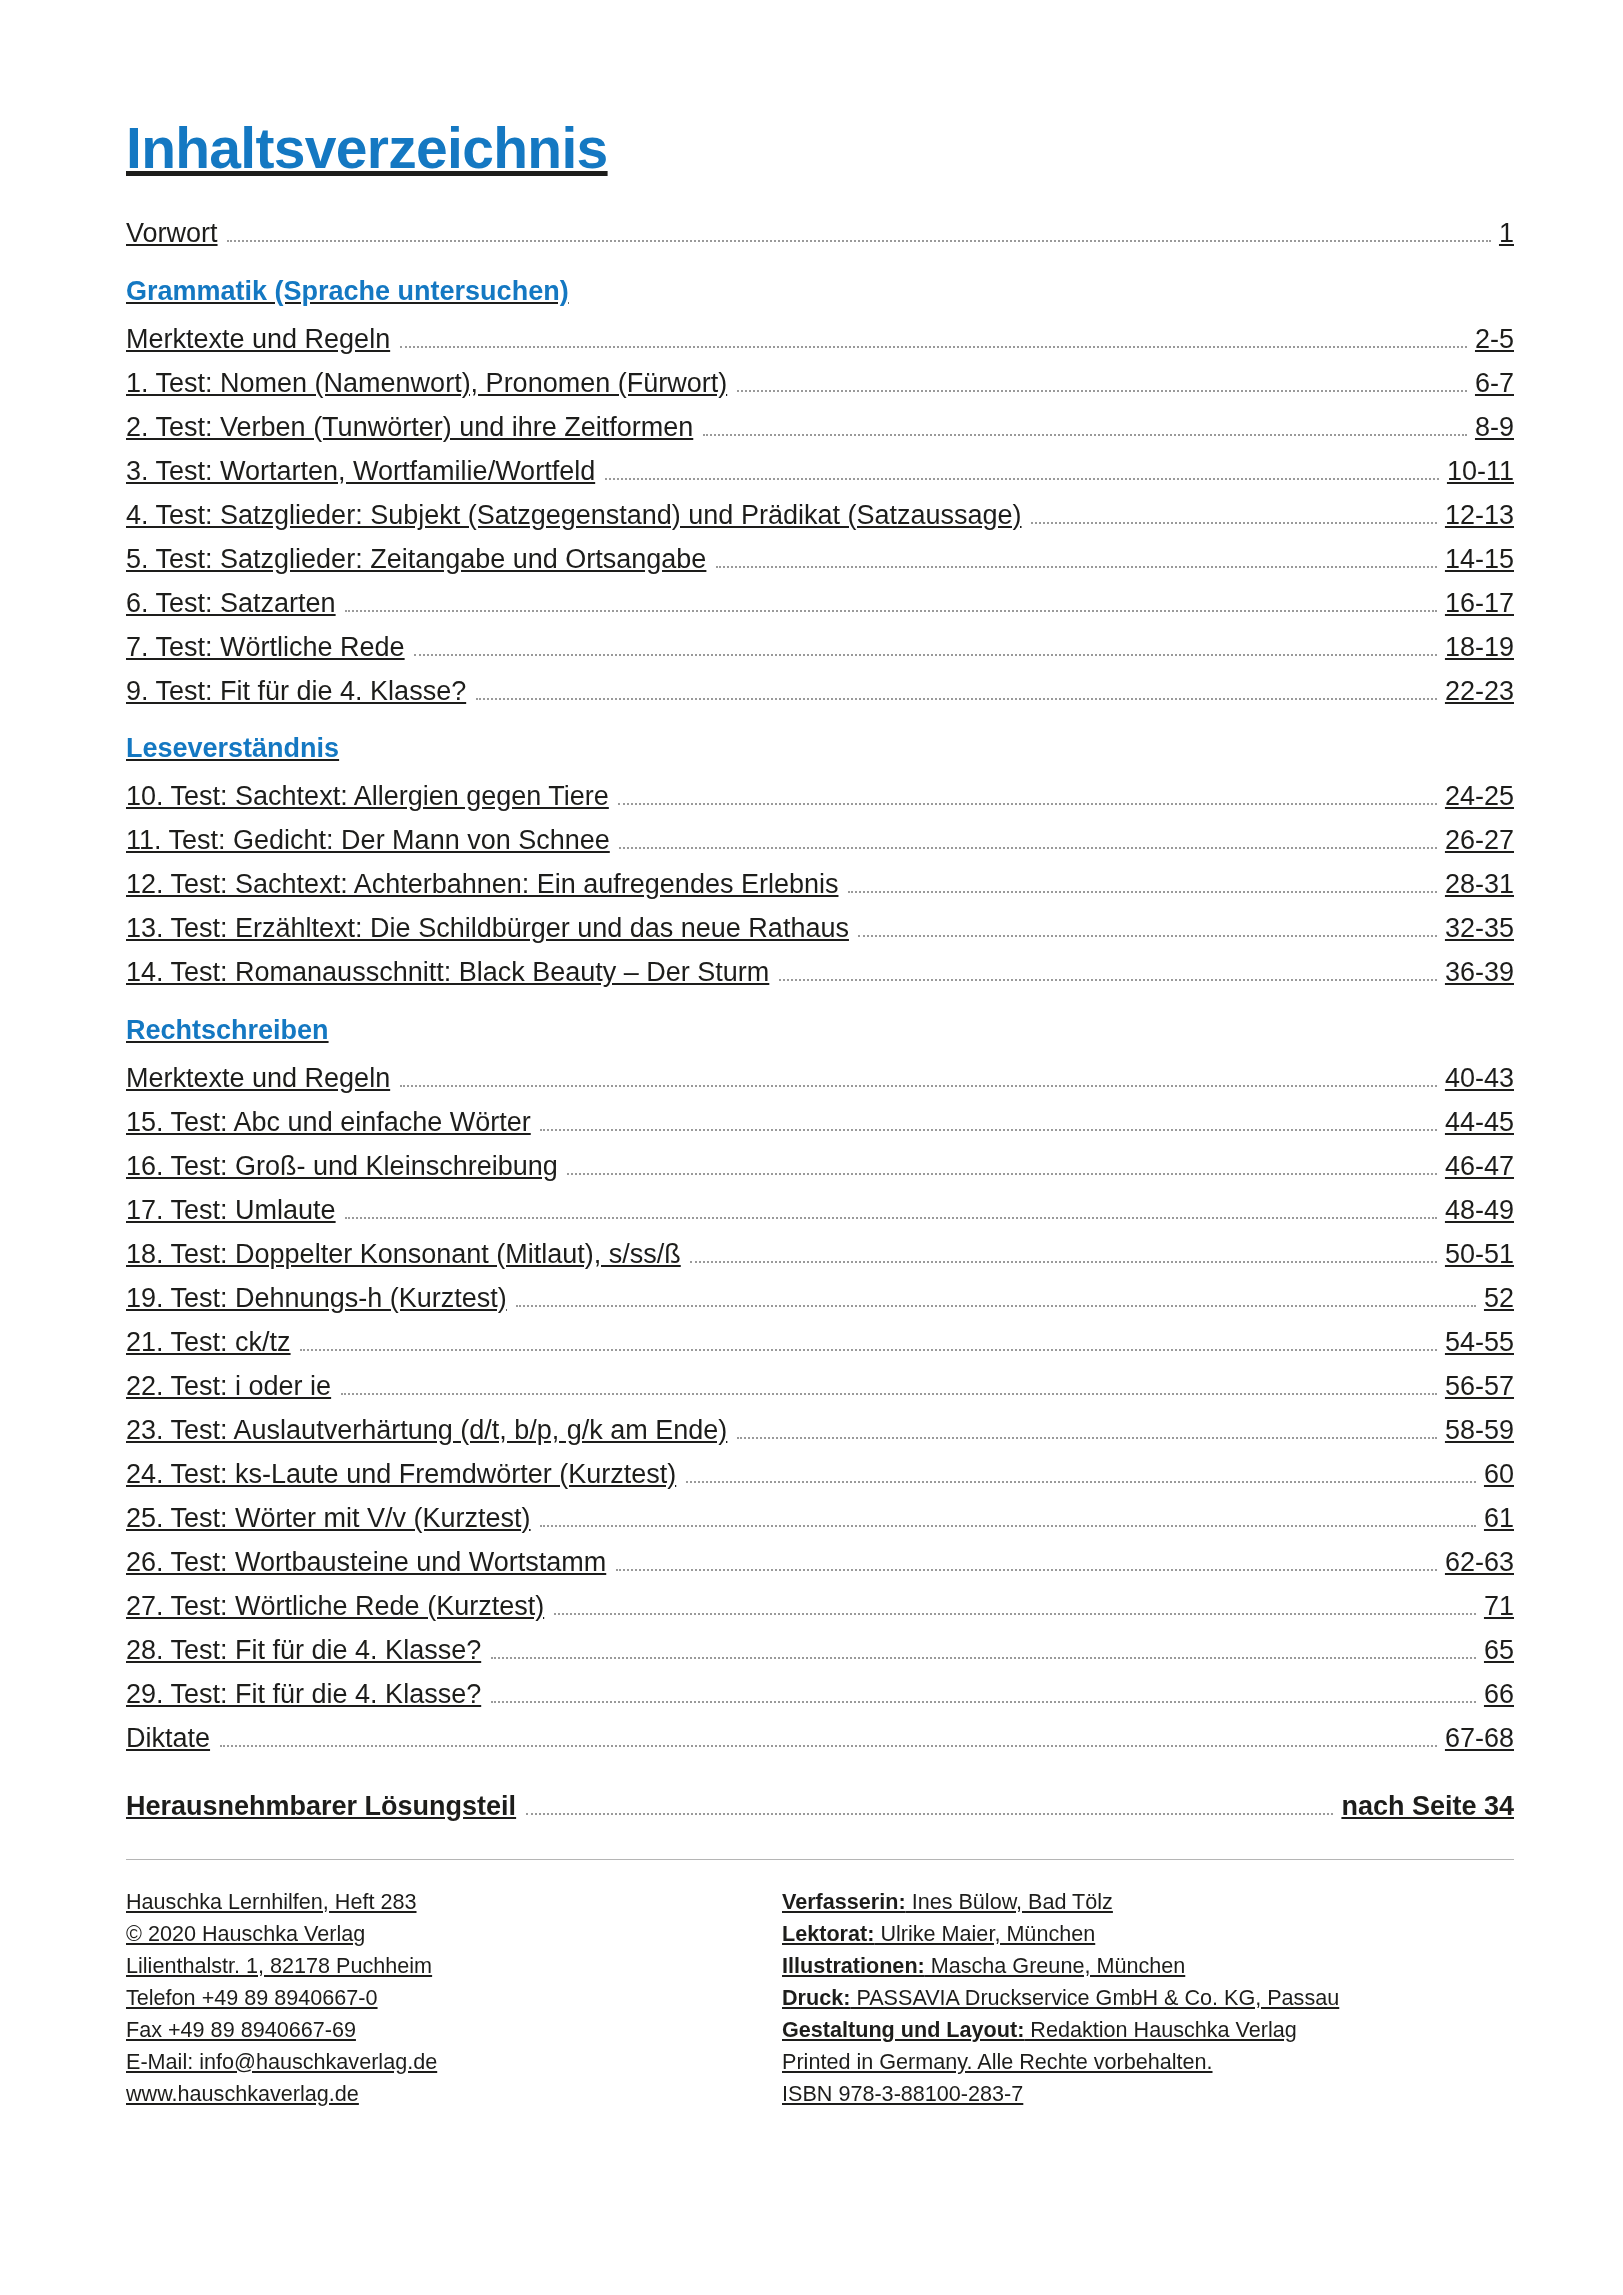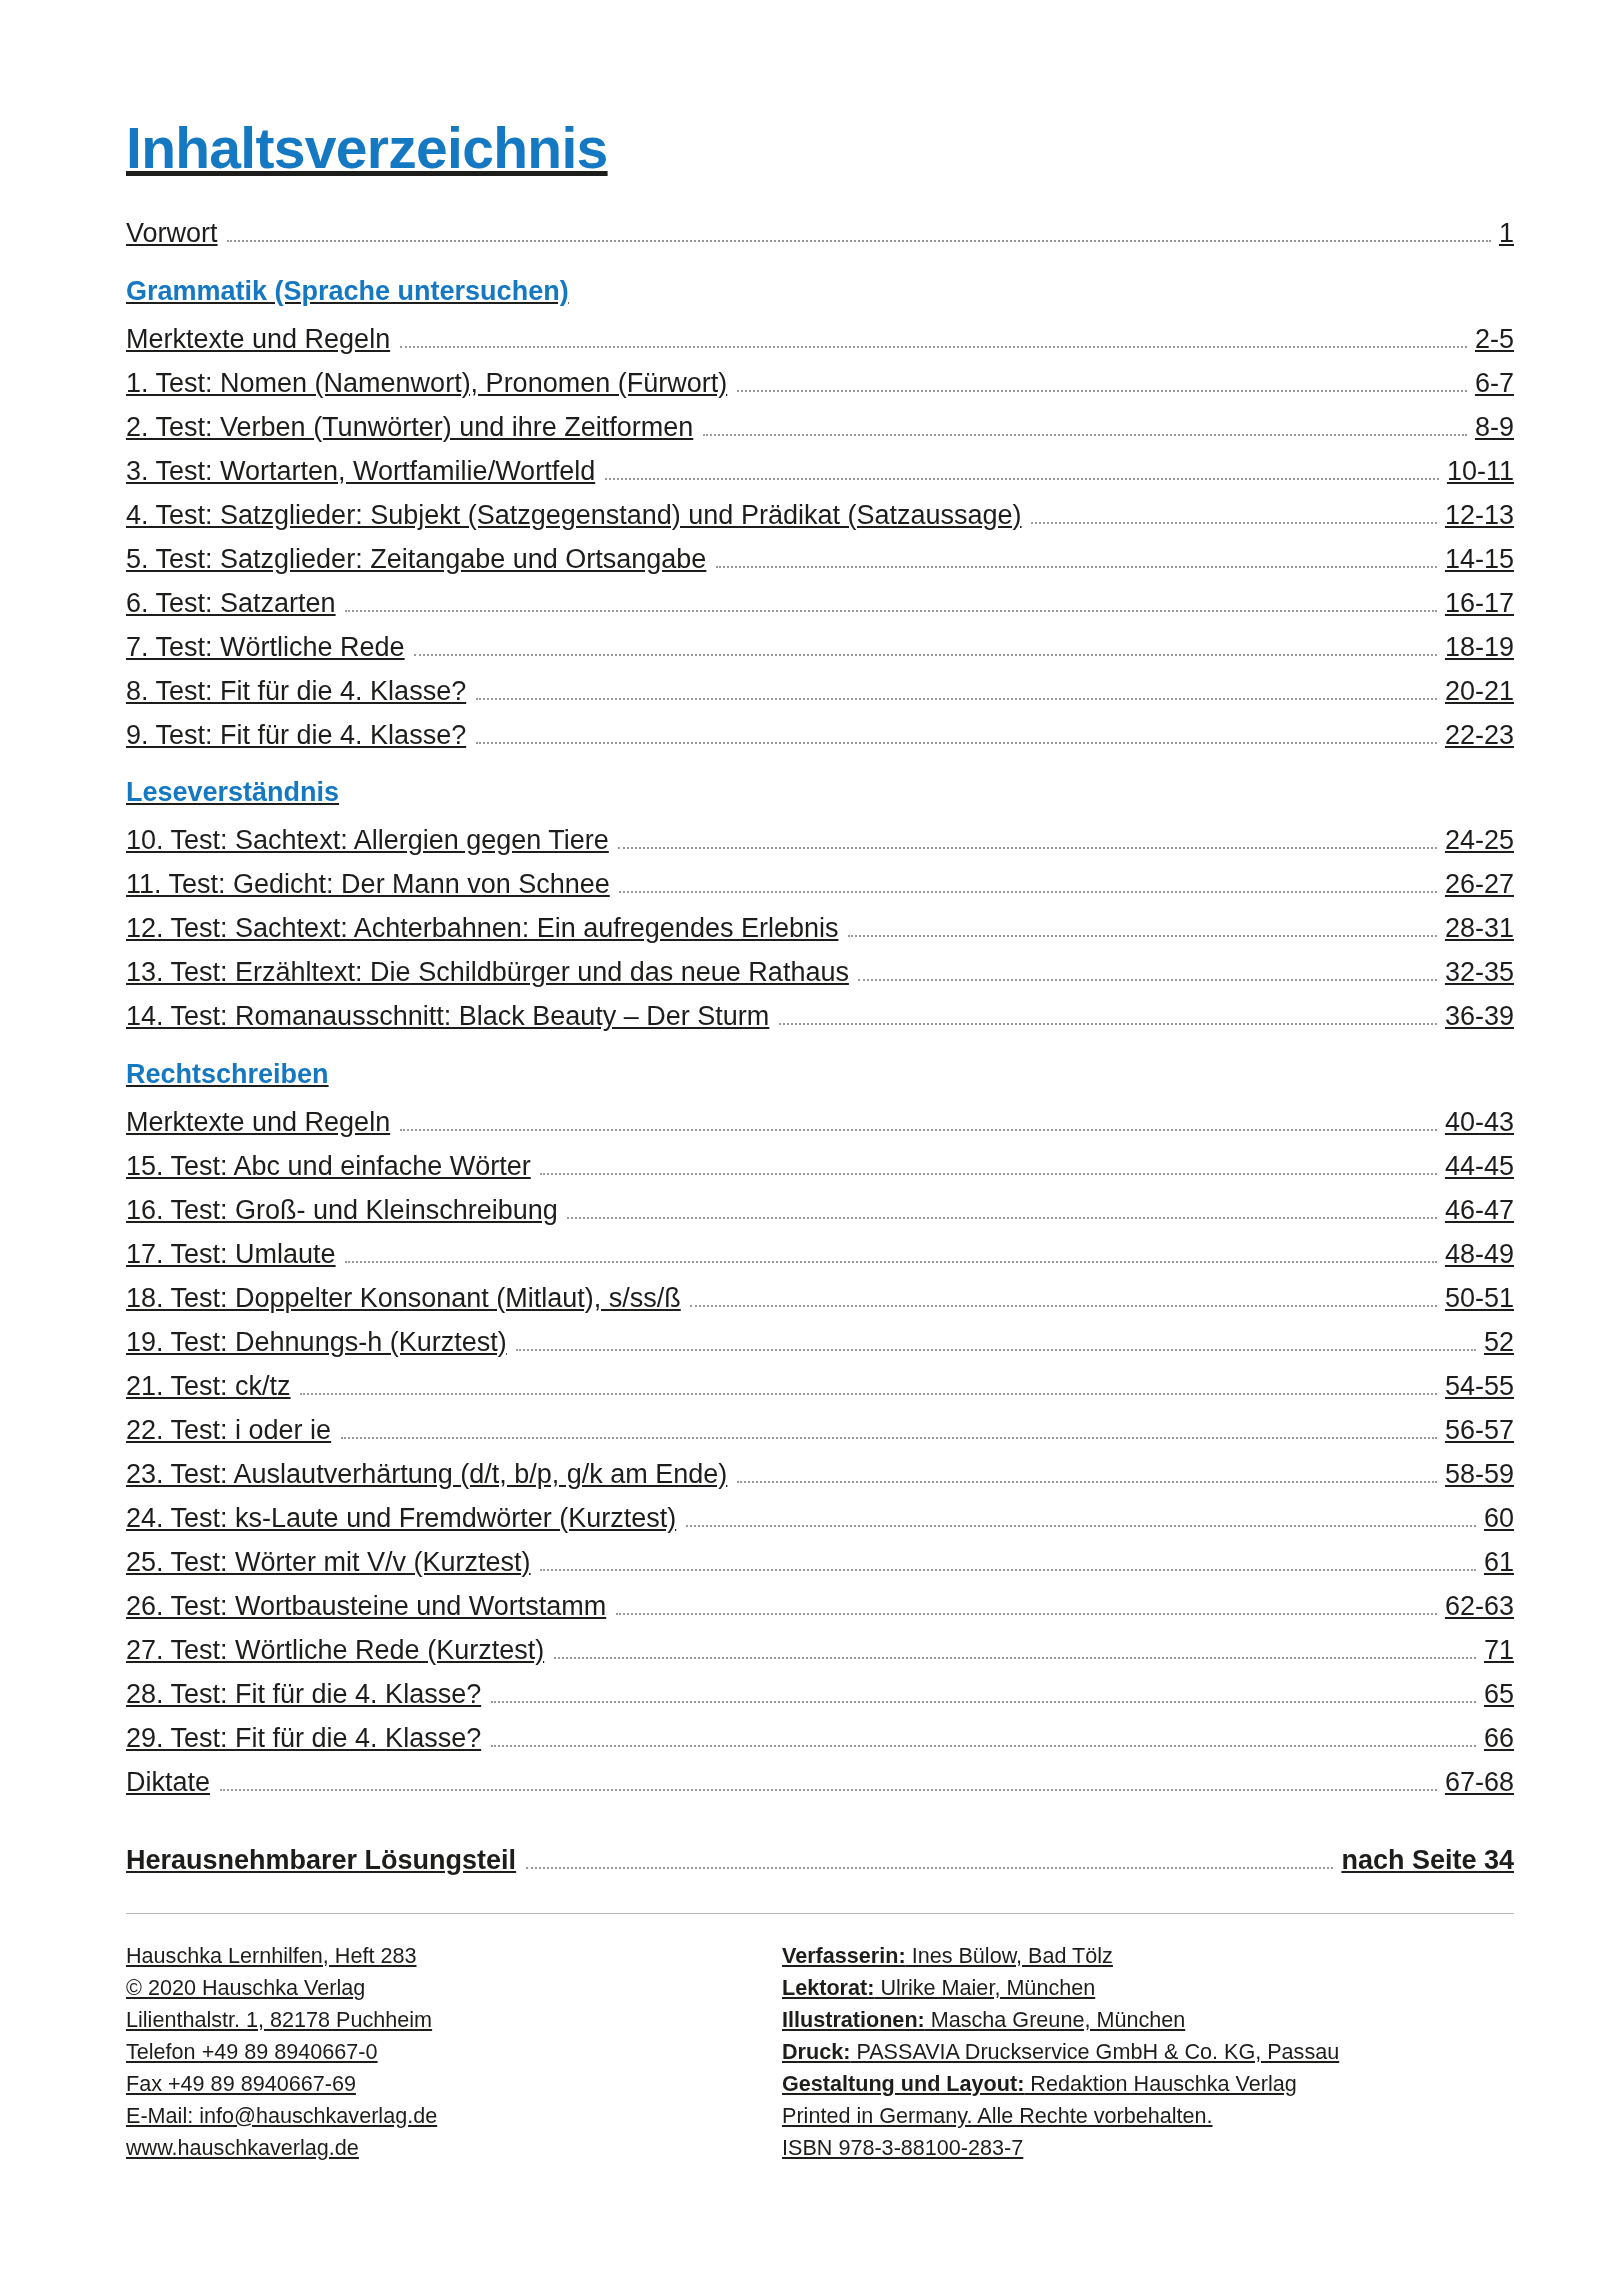--- a/index.html
+++ b/index.html
@@ -40,21 +40,21 @@
   .section-heading {
     color:var(--accent, #1478c2);
     font-weight:bold;
     font-size:27px;
     line-height:44px;
     margin-top:13.5px;
     margin-bottom:4px;
   }
   .solutions-row {
     font-weight:bold;
-    margin-top:34px;
+    margin-top:24px;
   }
   .footer-rule {
     border:none;
     border-top:1.4px solid #b5b5b5;
     margin-top:31px;
   }
   .footer {
     display:flex;
     margin-top:26px;
     font-size:21.6px;
@@ -114,25 +114,20 @@
         </div>
         <div class="toc-row">
           <span class="label">6. Test: Satzarten</span>
           <span class="leader"></span>
           <span class="pagenum">16-17</span>
         </div>
         <div class="toc-row">
           <span class="label">7. Test: Wörtliche Rede</span>
           <span class="leader"></span>
           <span class="pagenum">18-19</span>
-        </div>
-        <div class="toc-row">
-          <span class="label">8. Test: Fit für die 4. Klasse?</span>
-          <span class="leader"></span>
-          <span class="pagenum">20-21</span>
         </div>
         <div class="toc-row">
           <span class="label">9. Test: Fit für die 4. Klasse?</span>
           <span class="leader"></span>
           <span class="pagenum">22-23</span>
         </div>
         <div class="section-heading">Leseverständnis</div>
         <div class="toc-row">
           <span class="label">10. Test: Sachtext: Allergien gegen Tiere</span>
           <span class="leader"></span>

